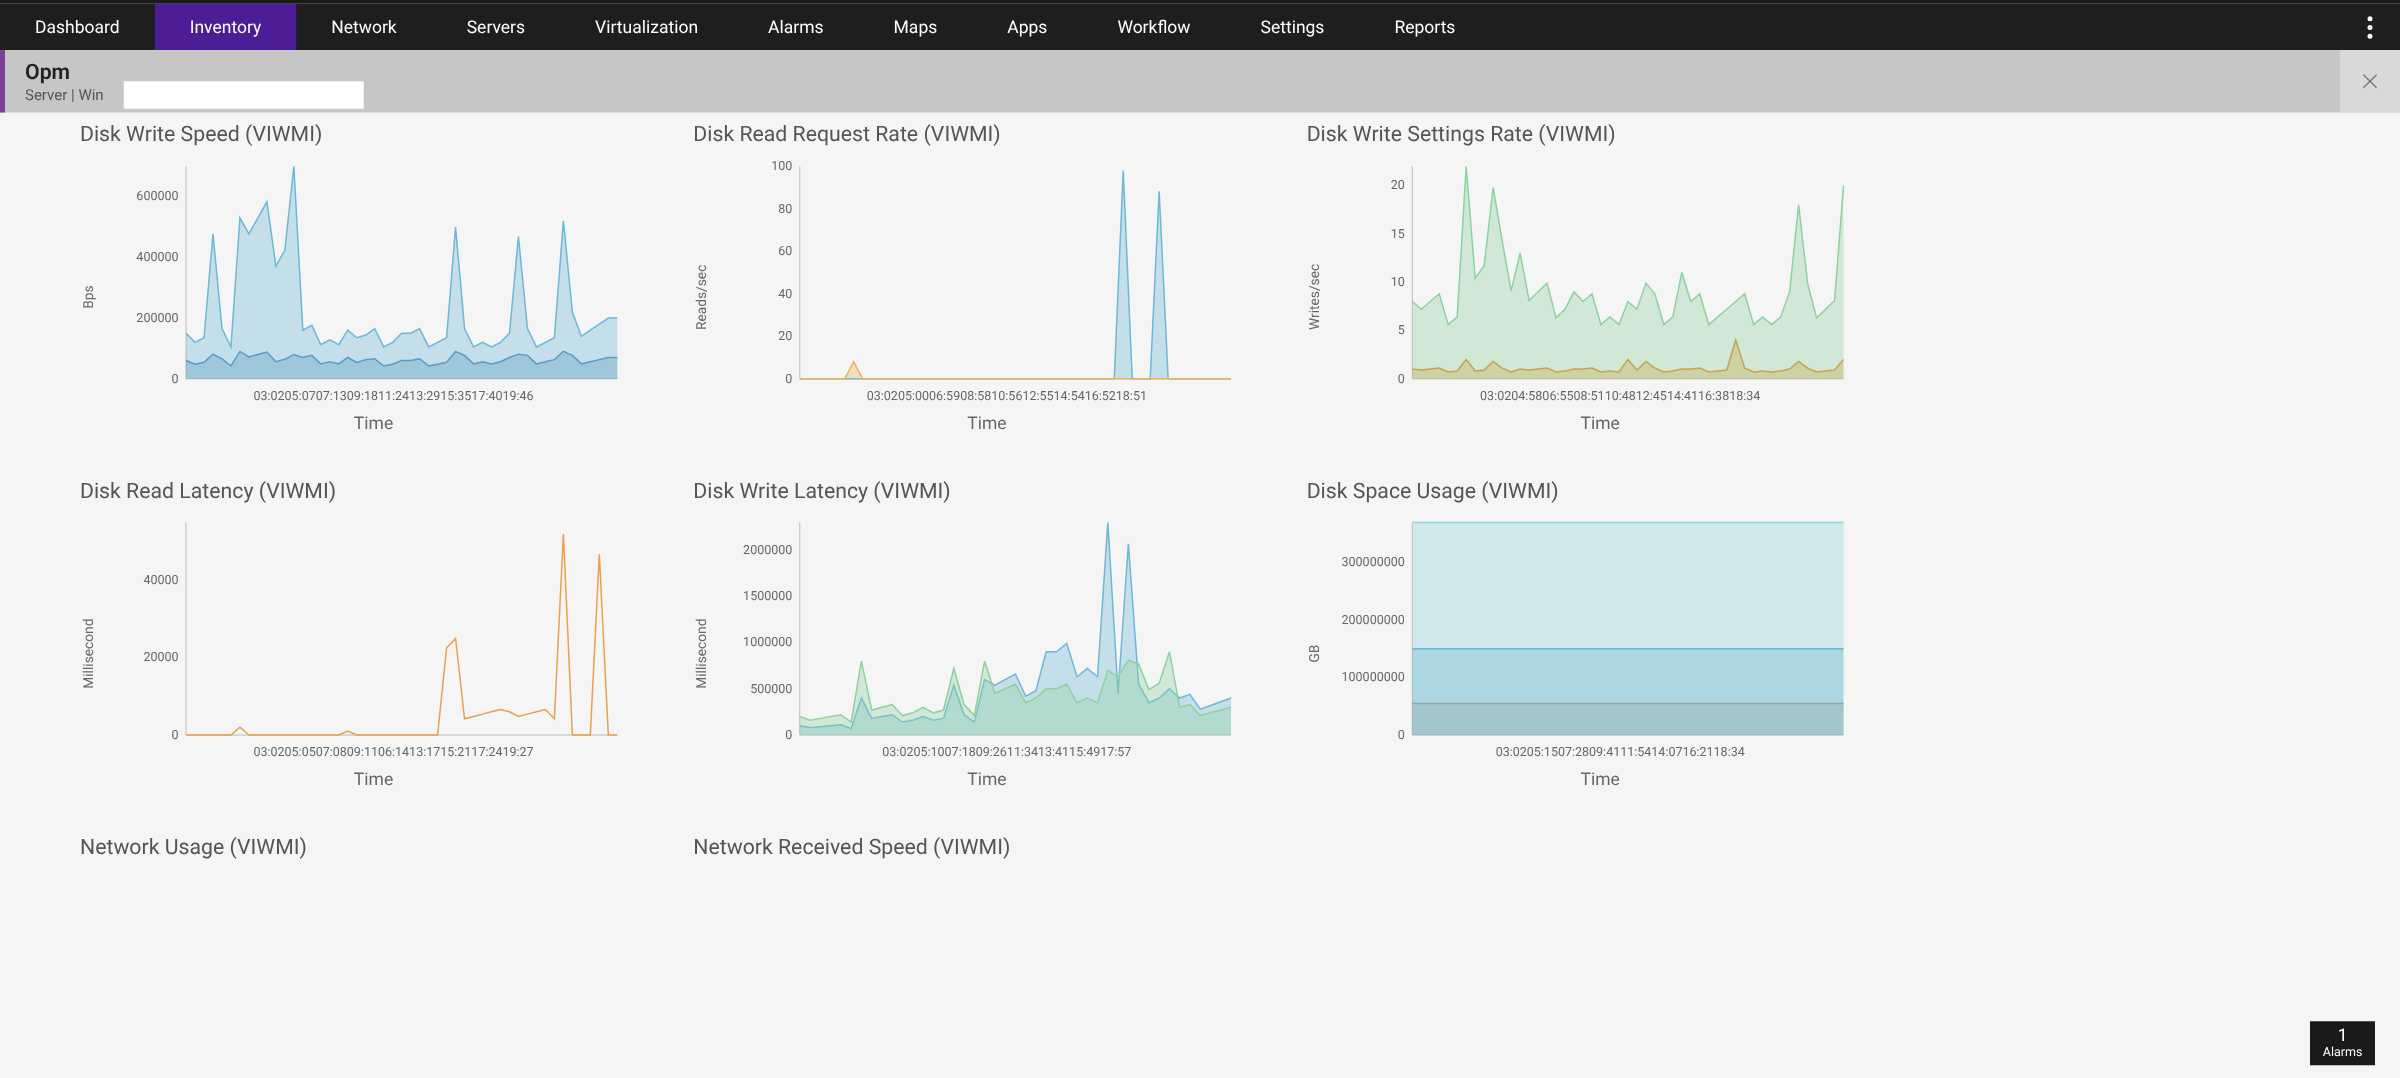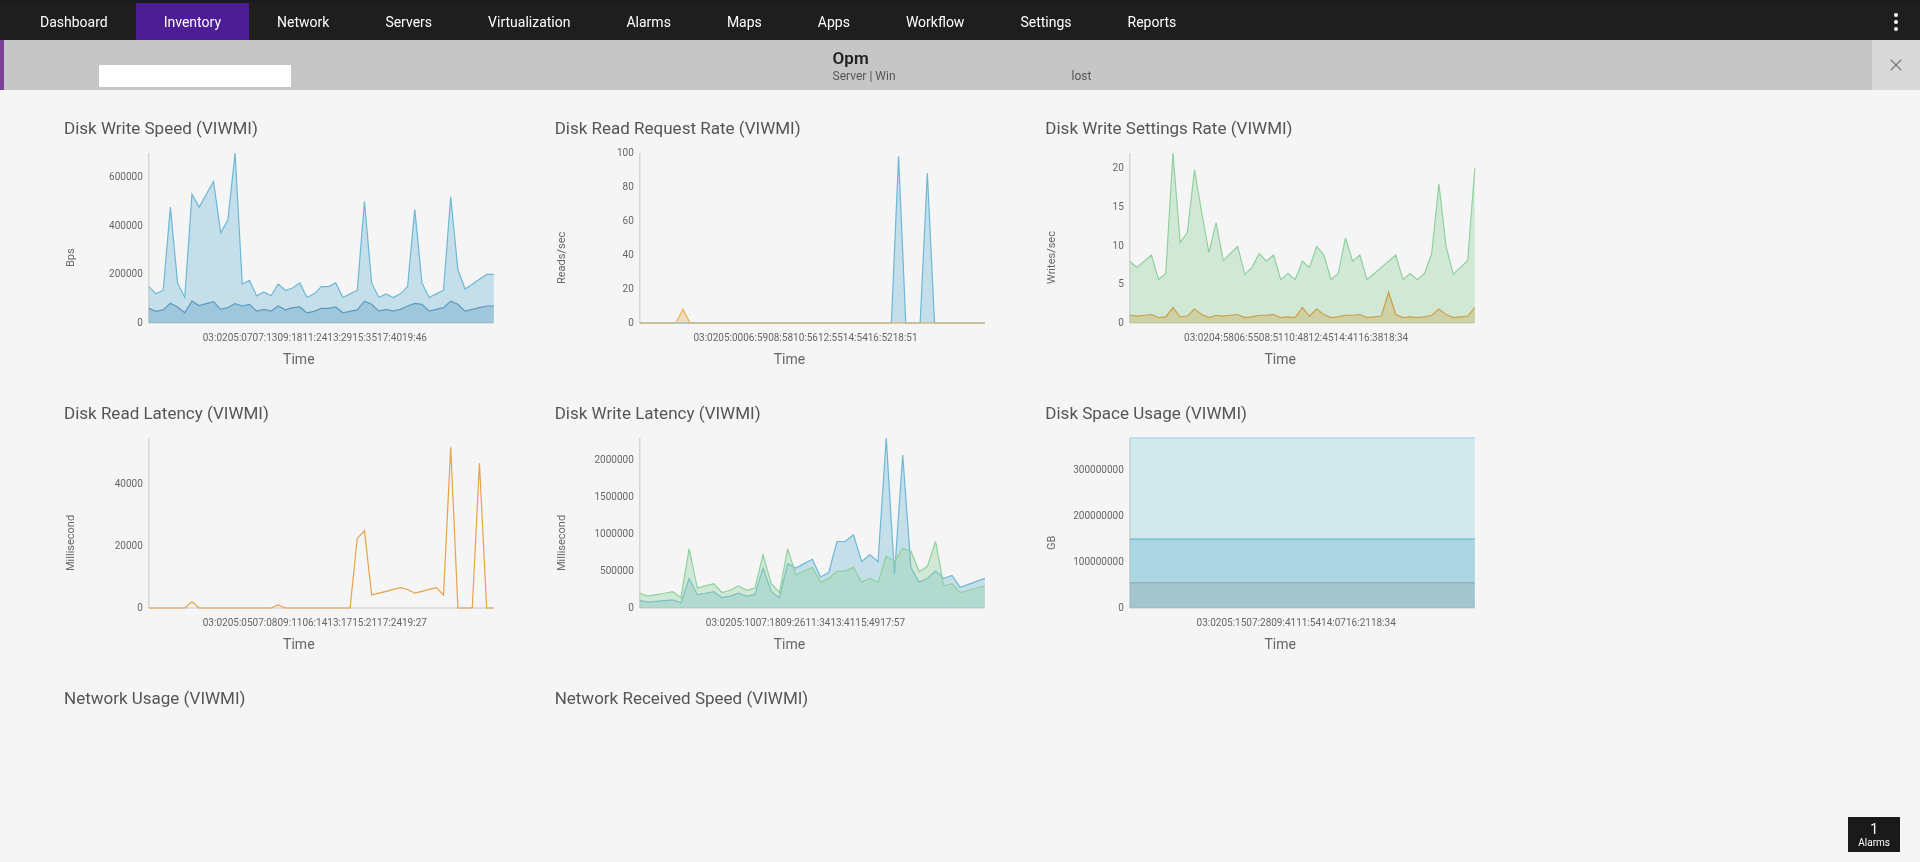--- a/index.html
+++ b/index.html
@@ -1,30 +1,30 @@
 <!DOCTYPE html>
 <html><head>
 <meta charset="utf-8">
 <style>
 * { margin: 0; padding: 0; box-sizing: border-box; }
 body { font-family: -apple-system, BlinkMacSystemFont, "Segoe UI", Roboto, Arial, sans-serif; background: #f5f5f5; overflow-x: hidden; }
 .top-bar { height: 3px; background: #1a1a1a; }
-.nav-bar { background: #1e1e1e; display: flex; align-items: center; height: 37px; position: relative; padding-left: 12px; }
+.nav-bar { background: #1e1e1e; display: flex; align-items: center; height: 37px; position: relative; }
 .nav-item { color: #fff; padding: 0 28px; font-size: 14px; height: 37px; display: flex; align-items: center; cursor: pointer; }
 .nav-item.active { background: #4c1d95; }
 .kebab { position: absolute; right: 12px; color: #fff; font-size: 18px; cursor: pointer; display: flex; flex-direction: column; gap: 3px; align-items: center; justify-content: center; height: 37px; width: 24px; }
 .kebab span { width: 4px; height: 4px; background: #fff; border-radius: 50%; }
-.sub-header { background: #c6c6c6; height: 50px; display: flex; align-items: center; padding: 0 16px; position: relative; border-left: 4px solid #7b3f98; justify-content: center; }
+.sub-header { background: #c6c6c6; height: 50px; display: flex; align-items: center; padding: 0 16px; position: relative; border-left: 4px solid #7b3f98; }
 .sub-header-left { display: flex; flex-direction: column; }
 .sub-title { font-size: 17px; font-weight: 600; color: #222; }
 .sub-desc { font-size: 12px; color: #555; margin-top: 1px; }
 .white-mask { position: absolute; left: 95px; top: 25px; width: 192px; height: 22px; background: #fff; }
 .close-btn { position: absolute; right: 0; top: 0; width: 48px; height: 50px; background: #d9d9d9; display: flex; align-items: center; justify-content: center; cursor: pointer; }
 .close-btn svg { width: 18px; height: 18px; }
-.content { padding: 28px 64px; display: grid; grid-template-columns: repeat(3, 1fr); gap: 36px 40px; max-width: 1560px; }
+.content { padding: 8px 64px; display: grid; grid-template-columns: repeat(3, 1fr); gap: 36px 40px; max-width: 1560px; }
 .chart-card { display: flex; flex-direction: column; }
 .chart-title { font-size: 17px; color: #555; font-weight: 400; margin-bottom: 10px; }
 .chart-body { display: flex; }
 .y-axis-label { writing-mode: vertical-rl; transform: rotate(180deg); font-size: 11px; color: #666; text-align: center; margin-right: 6px; padding: 30px 0; }
 .chart-inner { flex: 1; }
 .chart-svg { width: 100%; height: 180px; display: block; }
 .x-ticks { display: flex; justify-content: center; font-size: 10px; color: #666; padding: 4px 0 0 32px; }
 .x-axis-label { text-align: center; font-size: 14px; color: #666; margin-top: 8px; }
 .alarms-badge { position: fixed; right: 20px; bottom: 10px; background: #1a1a1a; color: #fff; padding: 4px 10px; text-align: center; font-size: 10px; }
 .alarms-badge .count { font-size: 14px; display: block; }

